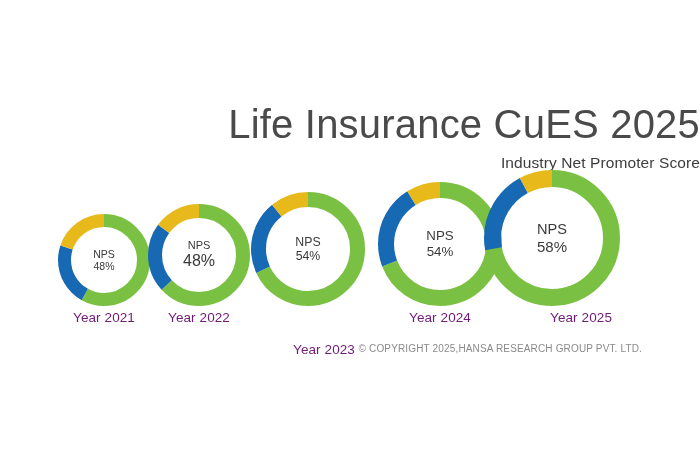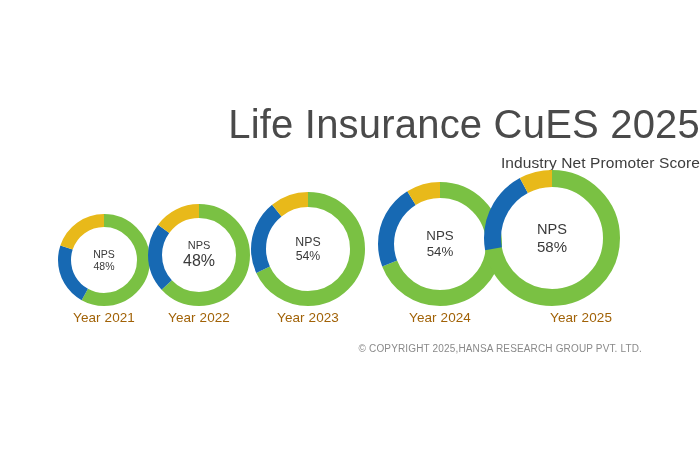--- a/index.html
+++ b/index.html
@@ -97,21 +97,21 @@
     position: absolute;
     left: 0;
     top: 310px;
     width: 700px;
     height: 20px;
   }
   .year-label {
     position: absolute;
     top: 0;
     font-size: 13.5px;
-    color: #a16207;
+    color: #701a75;
     text-align: center;
     white-space: nowrap;
     letter-spacing: 0.1px;
   }
 
   
   .footer {
     position: absolute;
     right: 58px;
     top: 343px;
@@ -205,20 +205,20 @@
             <div class="nps-word" style="font-size: 14.6px;">NPS</div>
             <div class="nps-value" style="font-size: 15px;">58%</div>
           </div>
         </div>
       </div>
     </div>
 
   <div class="year-row" id="year-row">
       <div class="year-label" style="left: 44px; width: 120px;">Year 2021</div>
       <div class="year-label" style="left: 139px; width: 120px;">Year 2022</div>
-      <div class="year-label" style="left: 248px; width: 120px;">Year 2023</div>
+      <div class="year-label" style="left: 264px; width: 120px; margin-top: 32px;">Year 2023</div>
       <div class="year-label" style="left: 380px; width: 120px;">Year 2024</div>
       <div class="year-label" style="left: 492px; width: 120px; text-align: right;">Year 2025</div>
     </div>
 
   <div class="footer">© COPYRIGHT 2025,HANSA RESEARCH GROUP PVT. LTD.</div>
 
 </div>
 
 </body></html>

